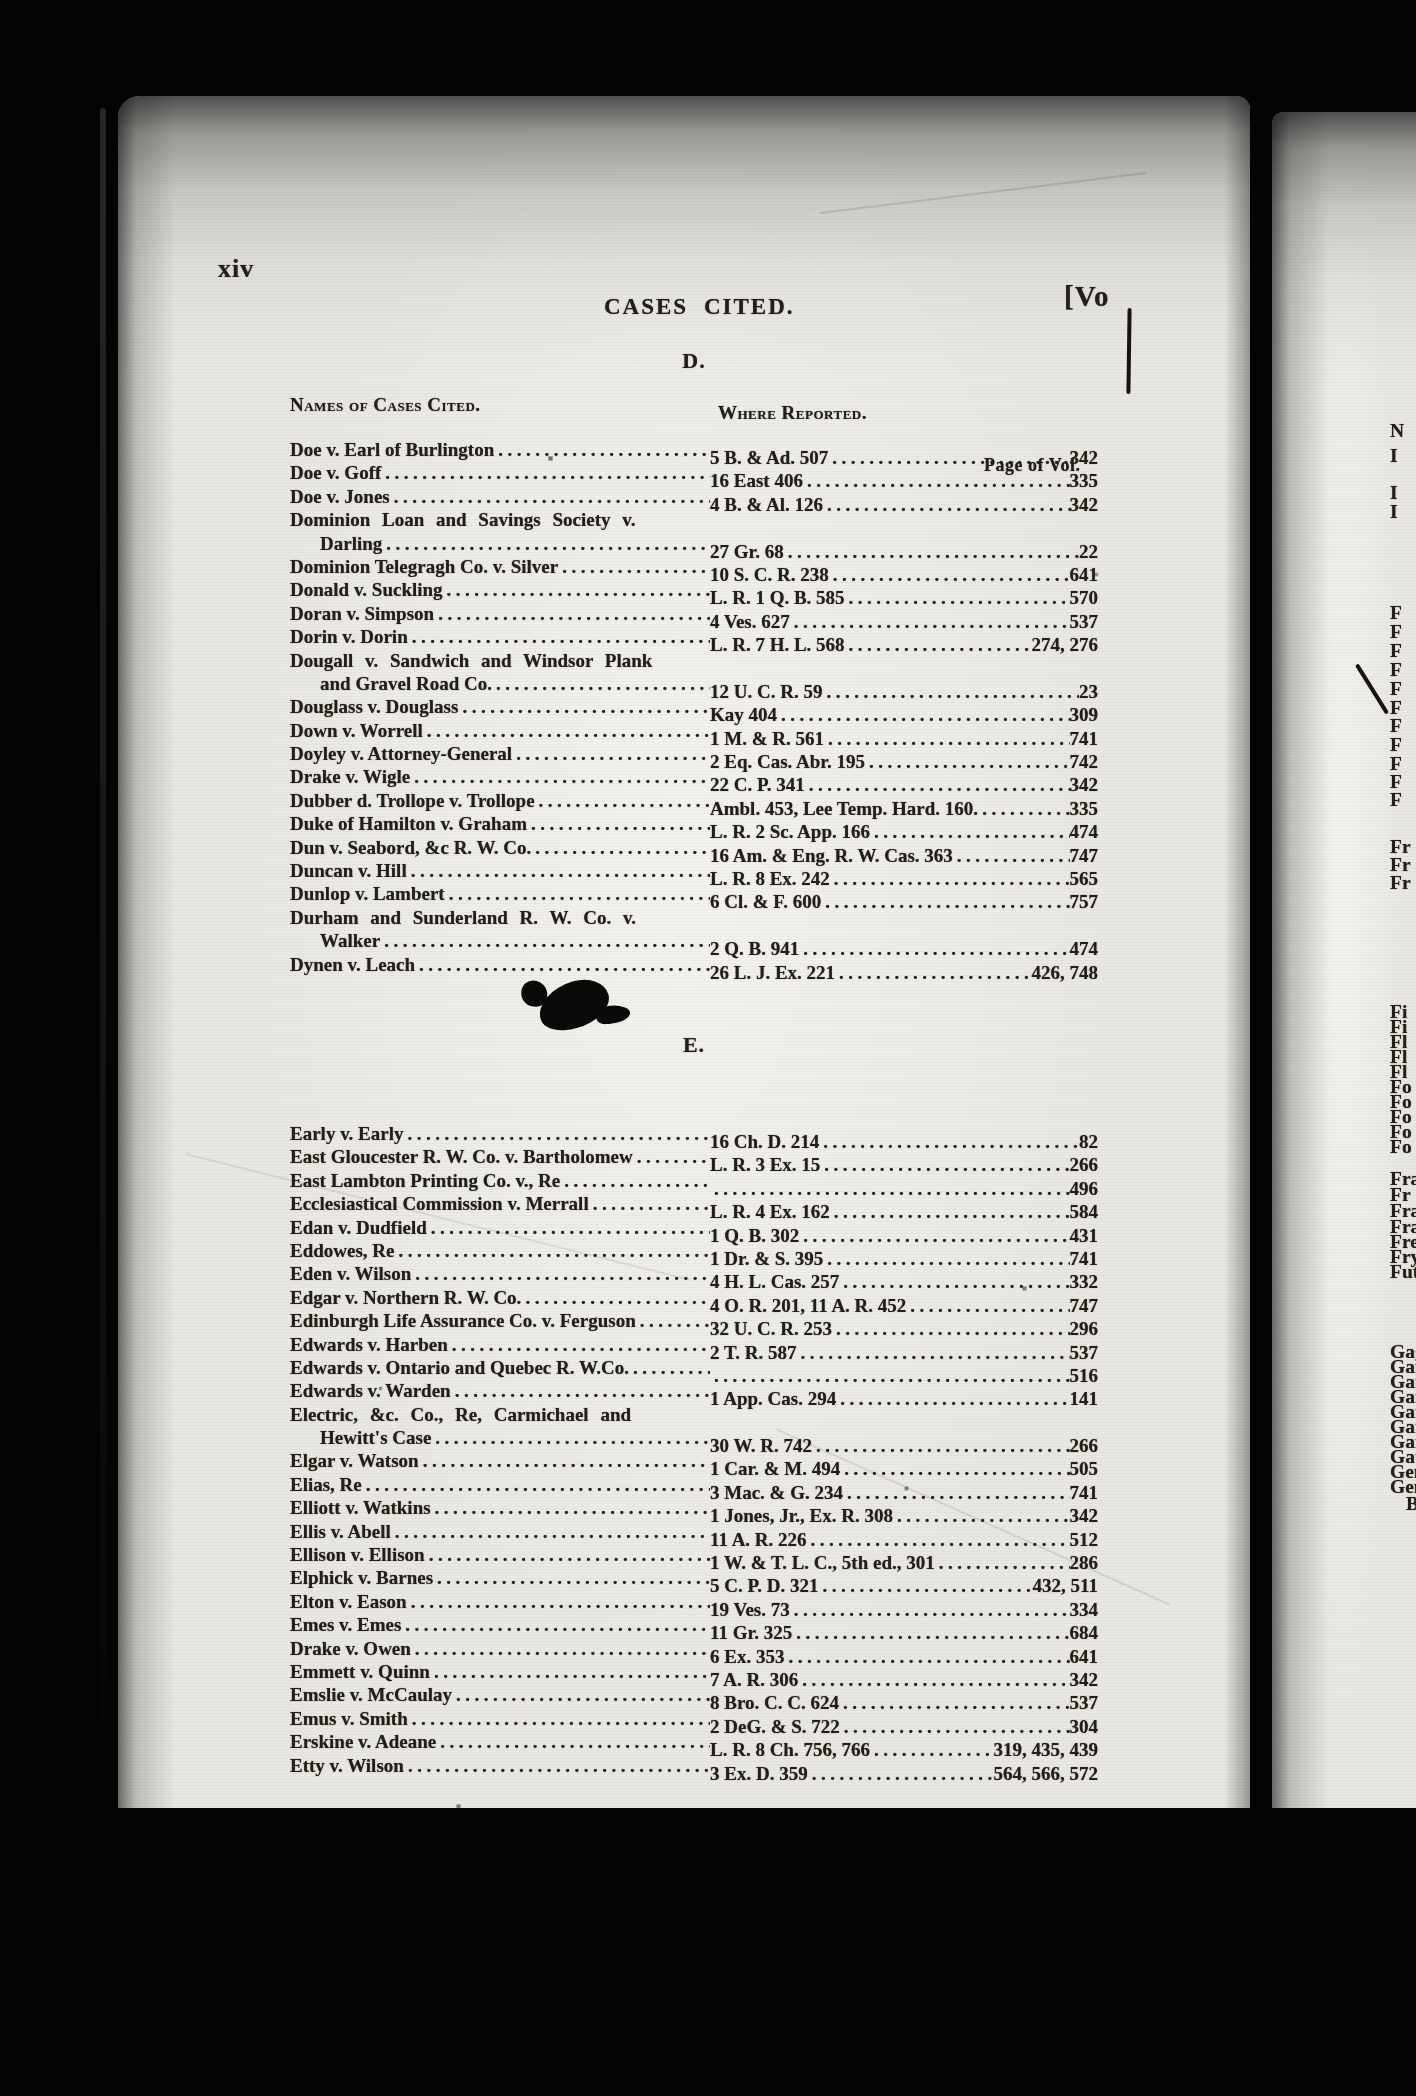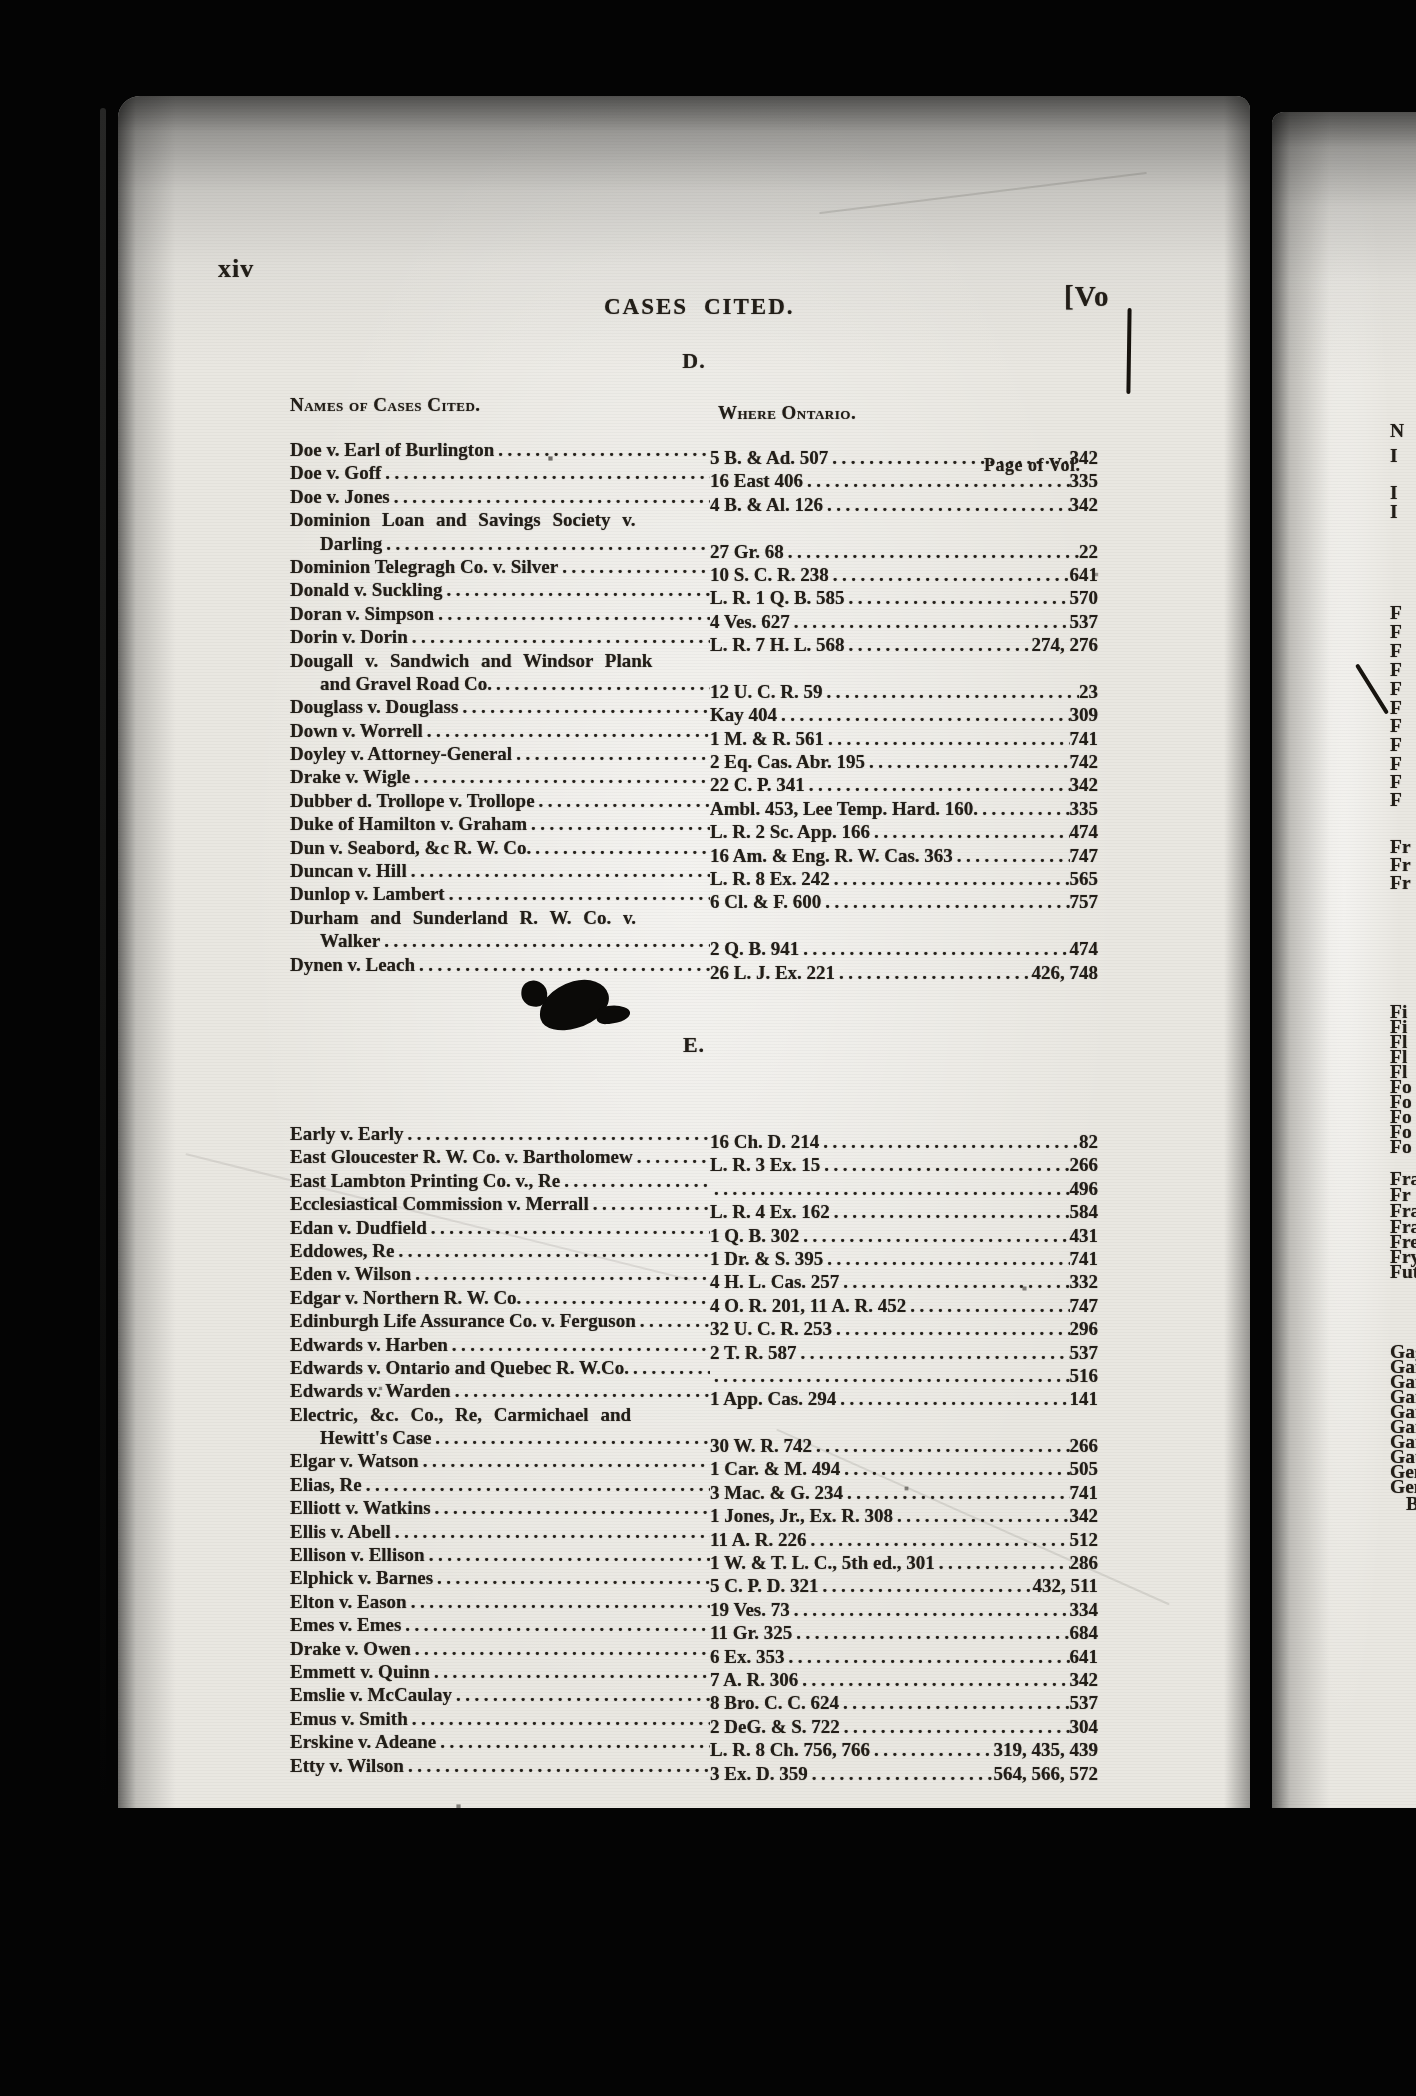--- a/index.html
+++ b/index.html
@@ -86,21 +86,21 @@
     <div class="leftshadow"></div>
     <div class="bottomshadow"></div>
     <div class="rightshadow"></div>
 
     <div class="folio ink">xiv</div>
     <div class="page-title ink">CASES CITED.</div>
     <div class="corner-note ink">[Vo</div>
     <div class="corner-stroke"></div>
 
     <div class="colhead names ink">Names of Cases Cited.</div>
-    <div class="colhead reported ink">Where Ontario.</div>
+    <div class="colhead reported ink">Where Reported.</div>
     <div class="colhead pagevol ink">Page of Vol.</div>
 
     <div id="sections">
   <div class="section">
     <div class="section-letter ink">D.</div>
     <div class="section-rows">
   <div class="row ink">
     <div class="ncell">
       <span class="nm">Doe v. Earl of Burlington</span>
       <span class="ldr"></span>

